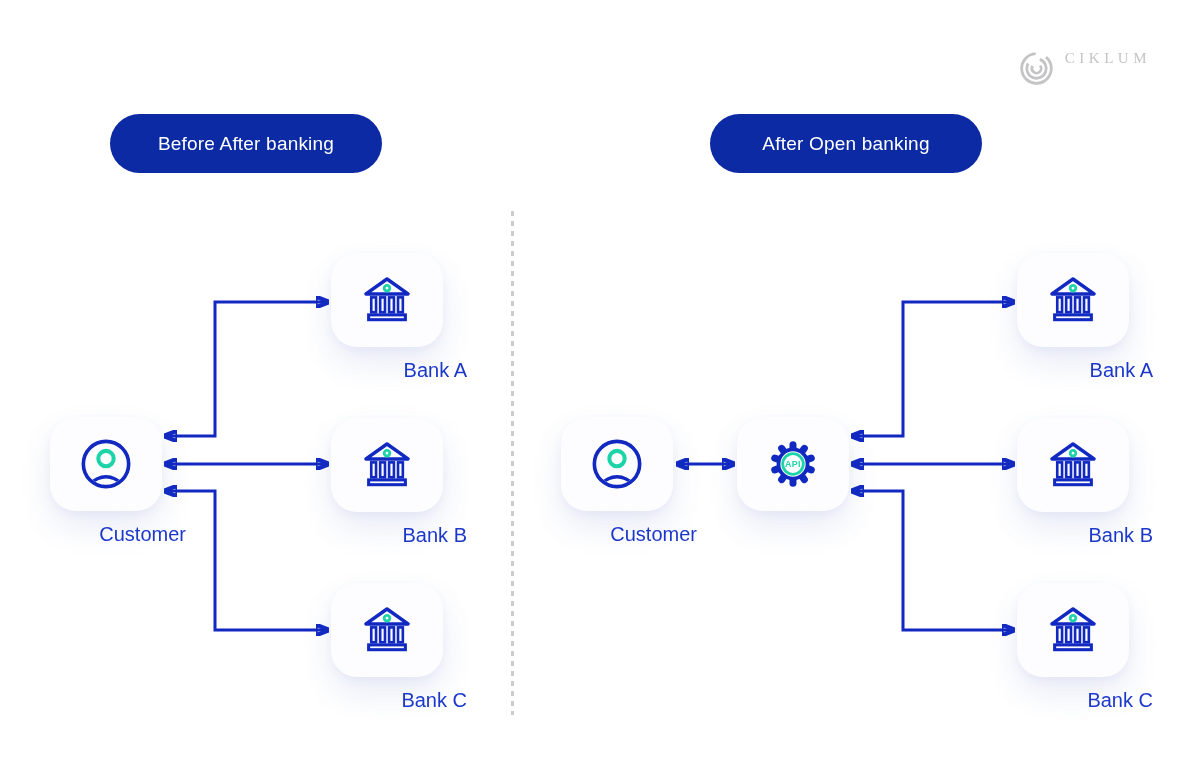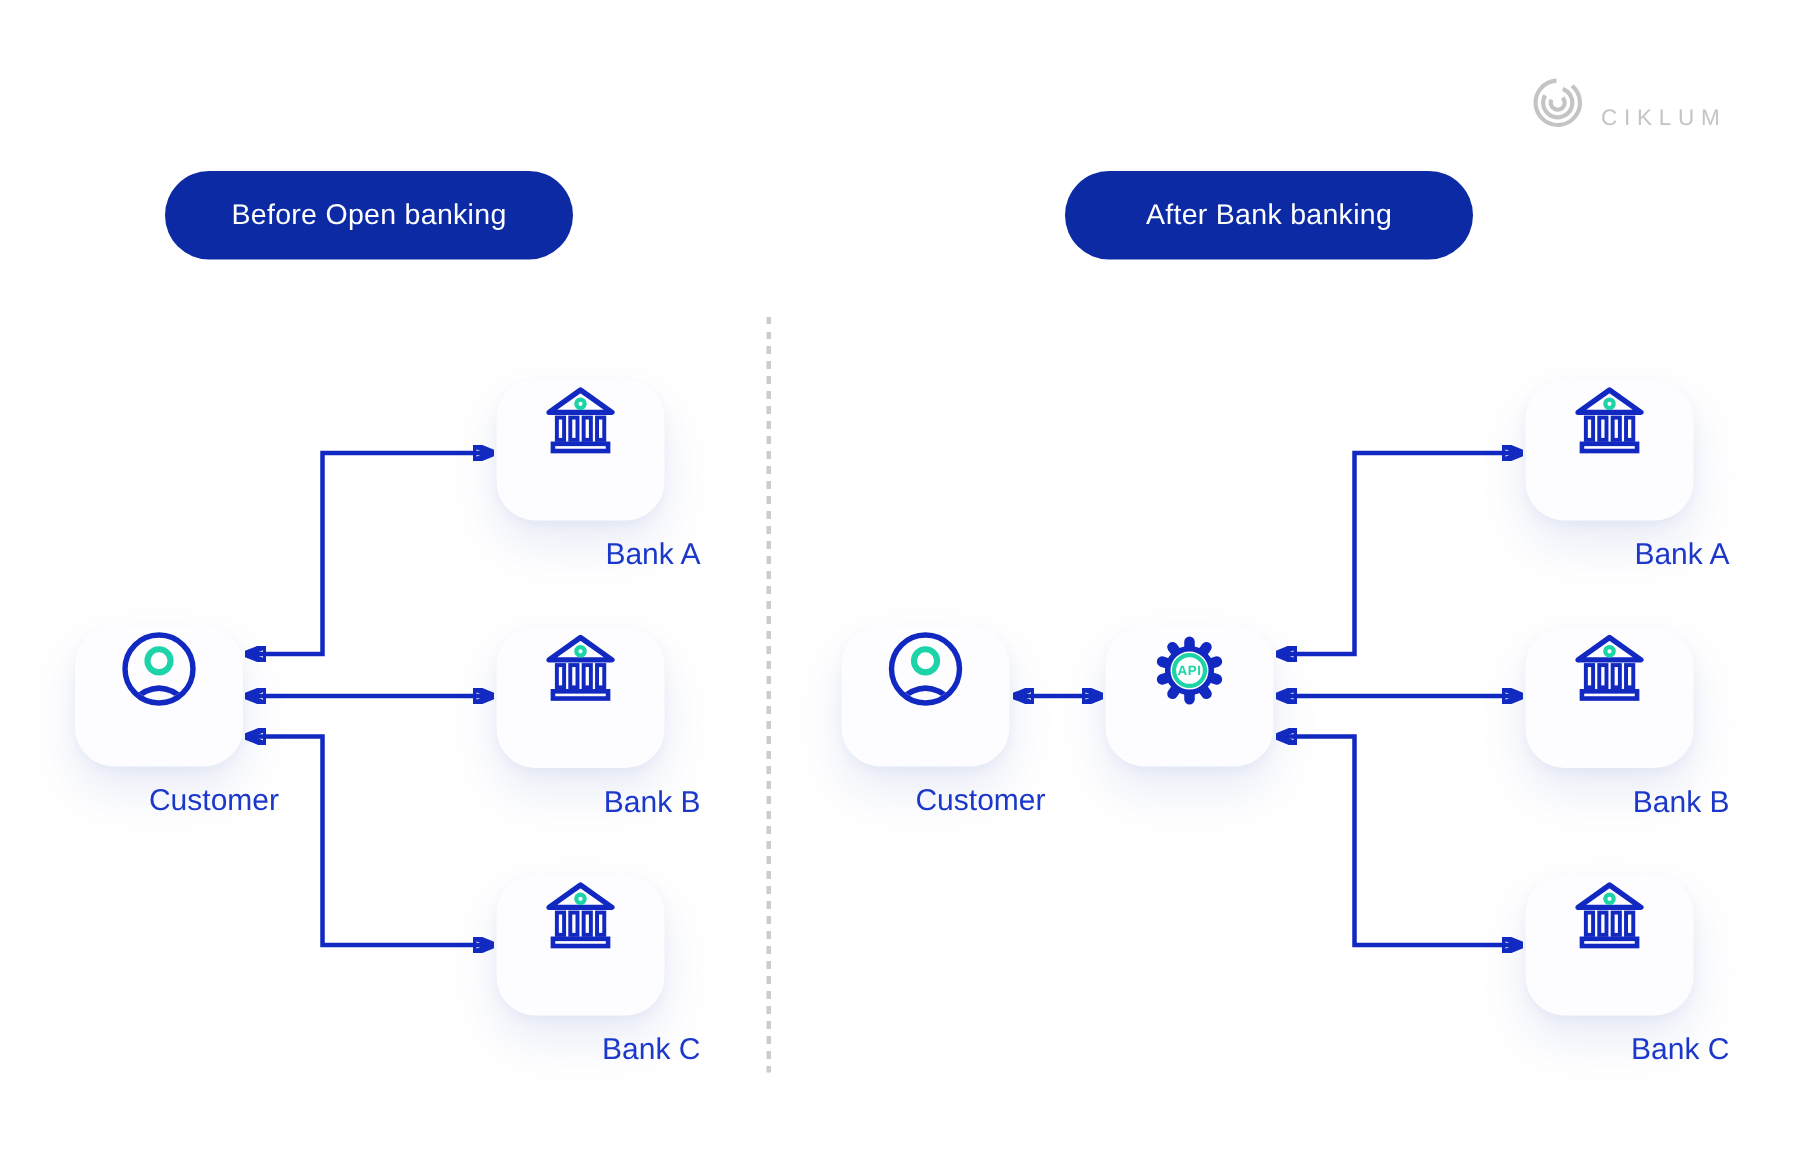--- a/index.html
+++ b/index.html
@@ -3,21 +3,21 @@
 <meta charset="utf-8">
 <style>
   html,body{margin:0;padding:0;}
   body{
     width:1200px;height:778px;background:#ffffff;position:relative;overflow:hidden;
     font-family:"Liberation Sans", sans-serif;
   }
   .canvas{position:absolute;inset:0;}
 
   
-  .brand{position:absolute;top:50px;right:49px;display:flex;align-items:flex-end;gap:10px;}
+  .brand{position:absolute;top:50px;right:49px;display:flex;align-items:flex-start;gap:10px;font-family:Liberation Serif, serif;}
   .brand-name{color:#c4c4c6;font-size:15px;font-weight:500;letter-spacing:4.5px;}
 
   
   .pill{
     position:absolute;height:59px;width:272px;border-radius:29.5px;background:#0B2AA3;
     color:#ffffff;display:flex;align-items:center;justify-content:center;
     font-size:19px;font-weight:500;letter-spacing:.2px;
   }
   .pill-before{left:110px;top:114px;}
   .pill-after{left:710px;top:114px;}
@@ -25,21 +25,21 @@
   
   .divider{
     position:absolute;left:511px;top:211px;width:3px;height:504px;
     background:repeating-linear-gradient(to bottom,#cccccc 0 5px,transparent 5px 10px);
   }
 
   
   .card{
     position:absolute;width:112px;height:94px;background:#fdfdff;border-radius:26px;
     box-shadow:0 16px 32px rgba(70,95,190,.12),0 3px 8px rgba(70,95,190,.06);
-    display:flex;align-items:flex-start;justify-content:center;
+    display:flex;align-items:center;justify-content:center;
   }
   .c-l-customer{left:50px;top:417px;}
   .c-l-bankA{left:331px;top:253px;}
   .c-l-bankB{left:331px;top:418px;}
   .c-l-bankC{left:331px;top:583px;}
   .c-r-customer{left:561px;top:417px;}
   .c-r-api{left:737px;top:417px;}
   .c-r-bankA{left:1017px;top:253px;}
   .c-r-bankB{left:1017px;top:418px;}
   .c-r-bankC{left:1017px;top:583px;}
@@ -70,24 +70,24 @@
       <g fill="none" stroke="#c4c4c6">
         <circle cx="20" cy="20" r="16" stroke-width="3" pathLength="100" stroke-dasharray="88 12" transform="rotate(-50 20 20)"></circle>
         <circle cx="20" cy="20" r="10.5" stroke-width="3" pathLength="100" stroke-dasharray="78 22" transform="rotate(-70 20 20)"></circle>
         <circle cx="20" cy="20" r="5" stroke-width="3" pathLength="100" stroke-dasharray="70 30" transform="rotate(-40 20 20)"></circle>
       </g>
     </svg>
     <span class="brand-name">CIKLUM</span>
   </div>
 
   <div class="pill pill-before">
-    <span>Before Open banking</span>
+    <span>Before After banking</span>
   </div>
   <div class="pill pill-after">
-    <span>After Bank banking</span>
+    <span>After Open banking</span>
   </div>
 
   <div class="divider"></div>
 
   <svg class="arrows" width="1200" height="778" viewBox="0 0 1200 778">
     <defs>
       <marker id="ah" viewBox="0 0 10 8" refX="9" refY="4" markerWidth="4.6" markerHeight="3.7" orient="auto-start-reverse">
         <path d="M0 0 L10 4 L0 8 Z" fill="#1129C1" stroke="none"></path>
       </marker>
     </defs>

